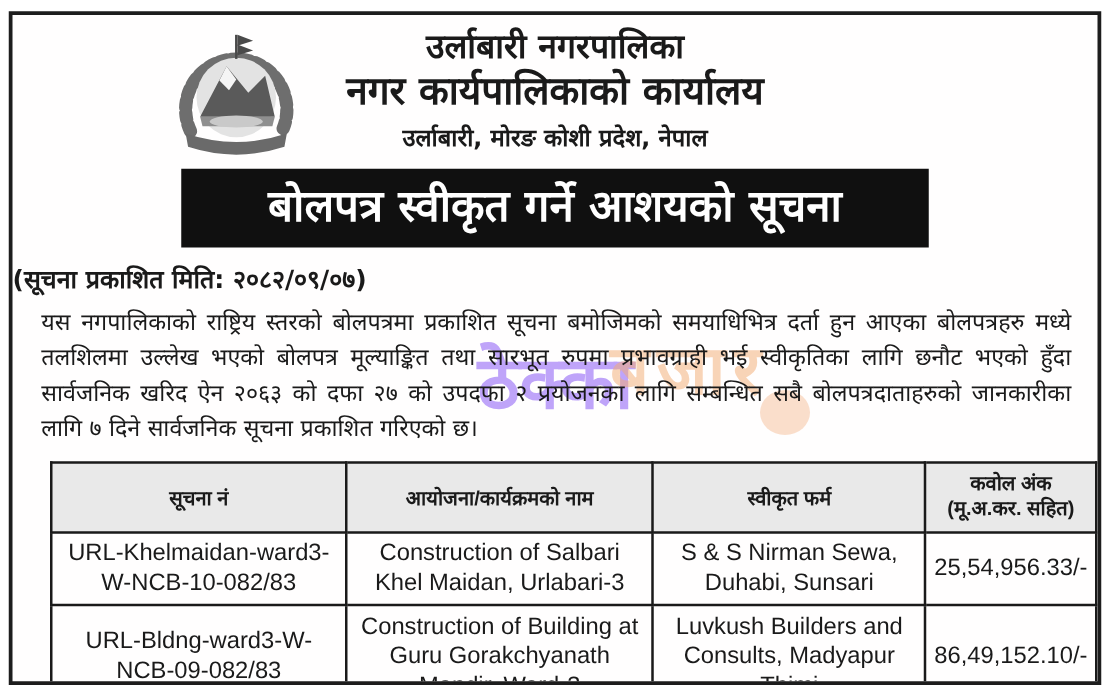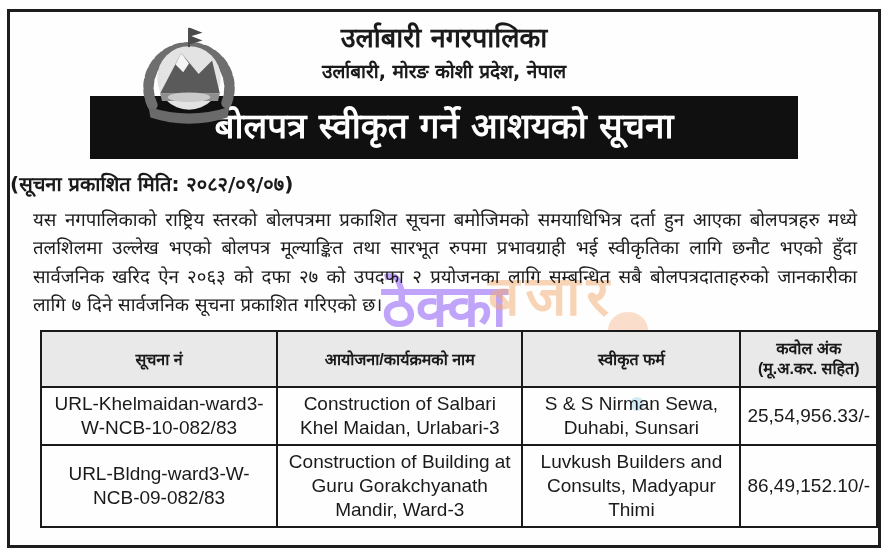--- a/index.html
+++ b/index.html
@@ -11,21 +11,21 @@
   .wm-blue{position:absolute;left:372px;top:252px;font-size:58px;font-weight:bold;color:#8b5cf6;opacity:.55;}
   .wm-orange{position:absolute;left:478px;top:244px;font-size:55px;font-weight:bold;color:#f3ab72;opacity:.5;letter-spacing:6px;}
   .wm-dot{position:absolute;left:598px;top:300px;width:40px;height:36px;border-radius:50%;background:#f5b98d;opacity:.45;}
   .wm-dot2{position:absolute;left:620px;top:385px;width:14px;height:14px;border-radius:50%;background:#a8d8ee;opacity:.5;}
   
   .hdr{position:relative;padding-top:10px;text-align:center;}
   .logo{position:absolute;left:118px;top:12px;width:122px;height:106px;}
   .t1{font-size:27px;font-weight:bold;line-height:1.15;}
   .t2{font-size:31px;font-weight:bold;line-height:1.2;margin-top:2px;}
   .t3{font-size:19px;font-weight:bold;margin-top:5px;}
-  .banner{width:708px;margin:12px auto 0;background:#101010;color:#ffffff;text-align:center;
+  .banner{width:598px;margin:12px auto 0;background:#101010;color:#ffffff;text-align:center;
           font-size:35px;font-weight:bold;padding:5px 0 11px;}
   .dateline{text-align:left;font-weight:bold;font-size:20px;margin-top:11px;}
   .bodytext{margin:9px 21px 0 23px;font-size:18.6px;line-height:1.52;text-align:justify;}
   
   table{border-collapse:collapse;margin:11px 0 0 30px;table-layout:fixed;}
   th,td{border:2.5px solid #1a1a1a;text-align:center;vertical-align:middle;padding:2px 6px;}
   thead th{background:#e9e9e9;font-size:16px;font-weight:bold;height:50px;font-family:Liberation Sans, sans-serif;}
   .c1{width:224px;} .c2{width:233px;} .c3{width:206px;} .c4{width:121px;}
   tbody td{font-family:"Liberation Sans",sans-serif;font-size:19px;line-height:1.25;}
   .r1 td{height:52px;} .r2 td{height:76px;}
@@ -60,20 +60,21 @@
           <ellipse cx="60" cy="76" rx="22" ry="5" fill="#c9c9c9"></ellipse>
 
           <rect x="59" y="4" width="2" height="20" fill="#4a4a4a"></rect>
           <polygon points="61,4 74,9 61,13" fill="#4a4a4a"></polygon>
           <polygon points="61,12 74,17 61,21" fill="#4a4a4a"></polygon>
 
           <path d="M18,86 Q60,100 102,86 L100,97 Q60,110 20,97 Z" fill="#6a6a6a"></path>
         </svg>
       </div>
       <div class="t1">उर्लाबारी नगरपालिका</div>
+      <div class="t2">नगर कार्यपालिकाको कार्यालय</div>
       <div class="t3">उर्लाबारी, मोरङ कोशी प्रदेश, नेपाल</div>
     </div>
 
     <div class="banner">बोलपत्र स्वीकृत गर्ने आशयको सूचना</div>
 
     <div class="dateline">(सूचना प्रकाशित मिति: २०८२/०९/०७)</div>
 
     <p class="bodytext">यस नगपालिकाको राष्ट्रिय स्तरको बोलपत्रमा प्रकाशित सूचना बमोजिमको समयाधिभित्र दर्ता हुन आएका बोलपत्रहरु मध्ये तलशिलमा उल्लेख भएको बोलपत्र मूल्याङ्कित तथा सारभूत रुपमा प्रभावग्राही भई स्वीकृतिका लागि छनौट भएको हुँदा सार्वजनिक खरिद ऐन २०६३ को दफा २७ को उपदफा २ प्रयोजनका लागि सम्बन्धित सबै बोलपत्रदाताहरुको जानकारीका लागि ७ दिने सार्वजनिक सूचना प्रकाशित गरिएको छ।</p>
 
     <table>

